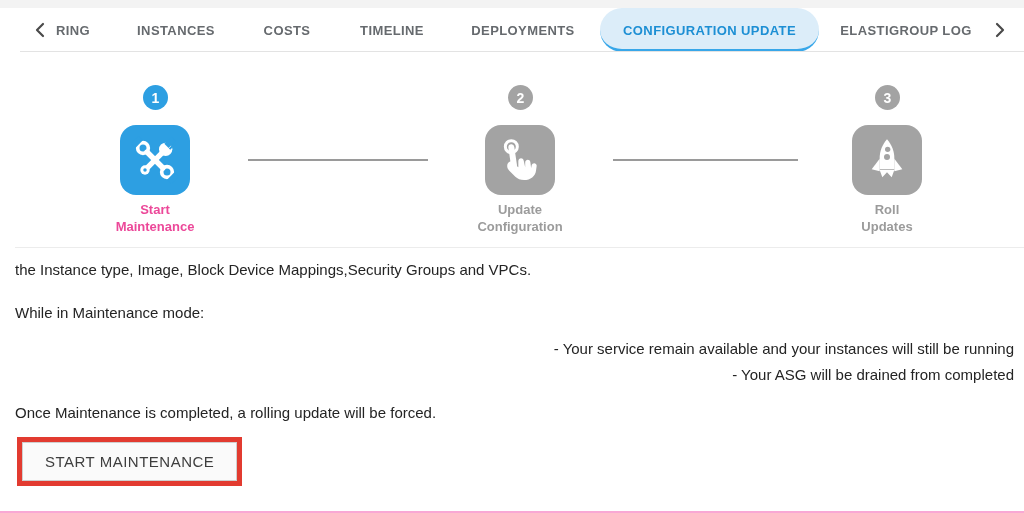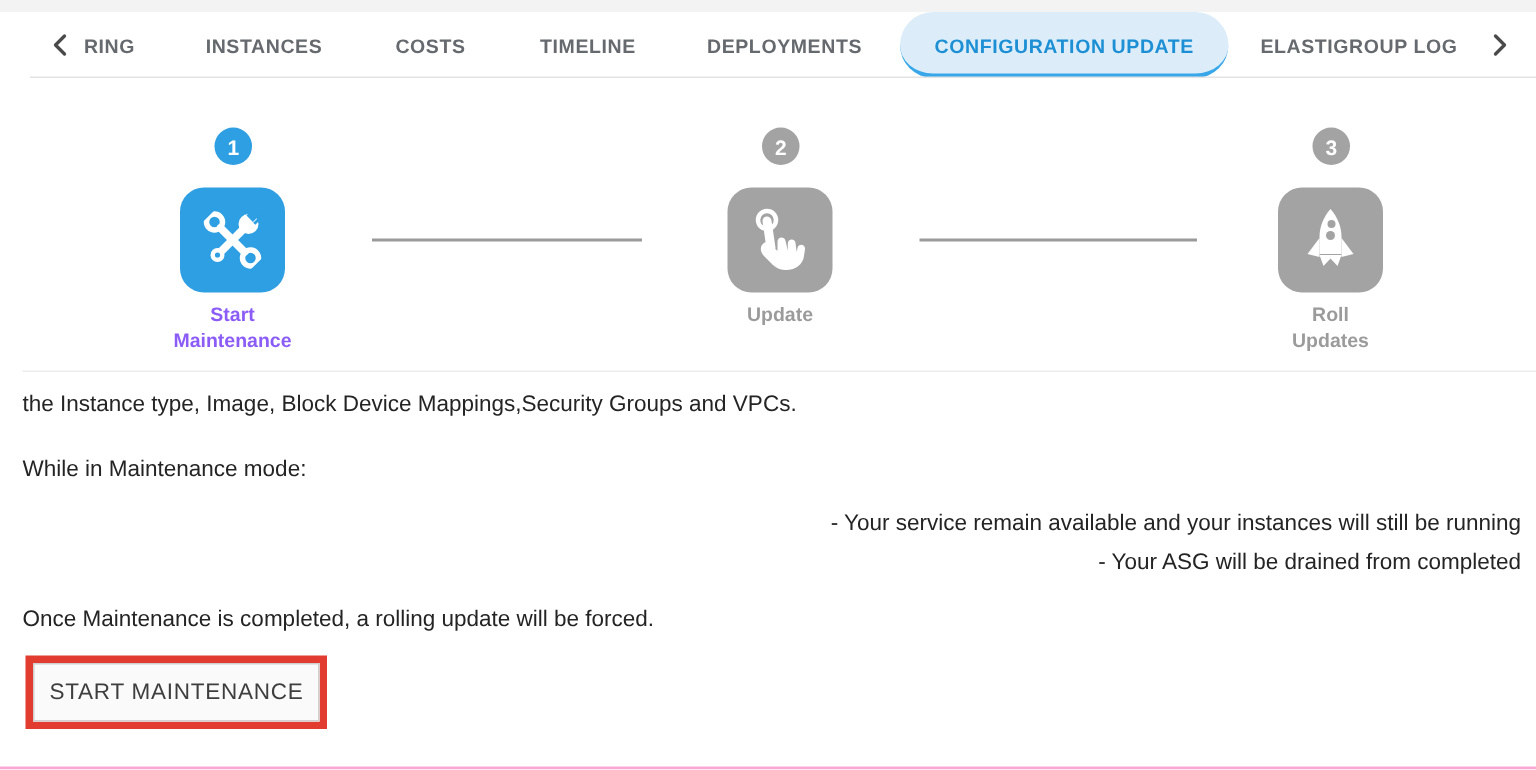--- a/index.html
+++ b/index.html
@@ -69,21 +69,21 @@
   .step-tile {
     position: absolute; top: 73px; left: 45px;
     width: 70px; height: 70px; border-radius: 16px;
     display: flex; align-items: center; justify-content: center;
   }
   .step-label {
     position: absolute; top: 149px; left: 0; width: 160px;
     text-align: center; font-size: 13px; font-weight: 700; line-height: 17px;
   }
   .step.active .step-badge, .step.active .step-tile { background: #2d9fe2; }
-  .step.active .step-label { color: #8b5cf6; }
+  .step.active .step-label { color: #ec4899; }
   .step.inactive .step-badge, .step.inactive .step-tile { background: #a3a3a3; }
   .step.inactive .step-label { color: #9b9b9b; }
 
   .section-divider {
     position: absolute; top: 247px; left: 15px; right: 0;
     height: 1px; background: #ececec;
   }
 
   
   .content {
@@ -99,21 +99,21 @@
   
   .annotation-box {
     display: inline-block;
     margin: 10px 0 0 2px;
     border: 5px solid #e23b30;
   }
   .start-btn {
     display: block;
     background: #fafafa;
     border: 1px solid #cfcfcf;
-    padding: 10px 10px;
+    padding: 10px 22px;
     font-family: "Liberation Sans", "DejaVu Sans", sans-serif;
     font-size: 15px; letter-spacing: 0.5px;
     color: #3e3e3e; cursor: pointer; white-space: nowrap;
   }
 </style>
 </head>
 <body>
 
 <div class="screen">
 
@@ -190,20 +190,21 @@
                    l -1.2 -9
                    c -0.7 -5 -7.7 -4.3 -7.7 0.7
                    l 0 7
                    l -2.3 -10
                    c -1.2 -5 -8 -4 -8 1
                    l 0 9 z" fill="#fff"></path>
         </svg>
       </div>
       <div class="step-label">
         <div>Update</div>
+        <div>Configuration</div>
       </div>
     </div>
 
     <div class="step inactive" style="left:807px;">
       <div class="step-badge">3</div>
       <div class="step-tile">
         <svg width="48" height="48" viewBox="0 0 72 72">
           <path d="M25 34 L13 50 L25 53 Z" fill="#fff"></path>
           <path d="M47 34 L59 50 L47 53 Z" fill="#fff"></path>
           <path d="M36 5 C 43 13 47 23 47 33 L47 50 L25 50 L25 33 C25 23 29 13 36 5 Z" fill="#fff"></path>

